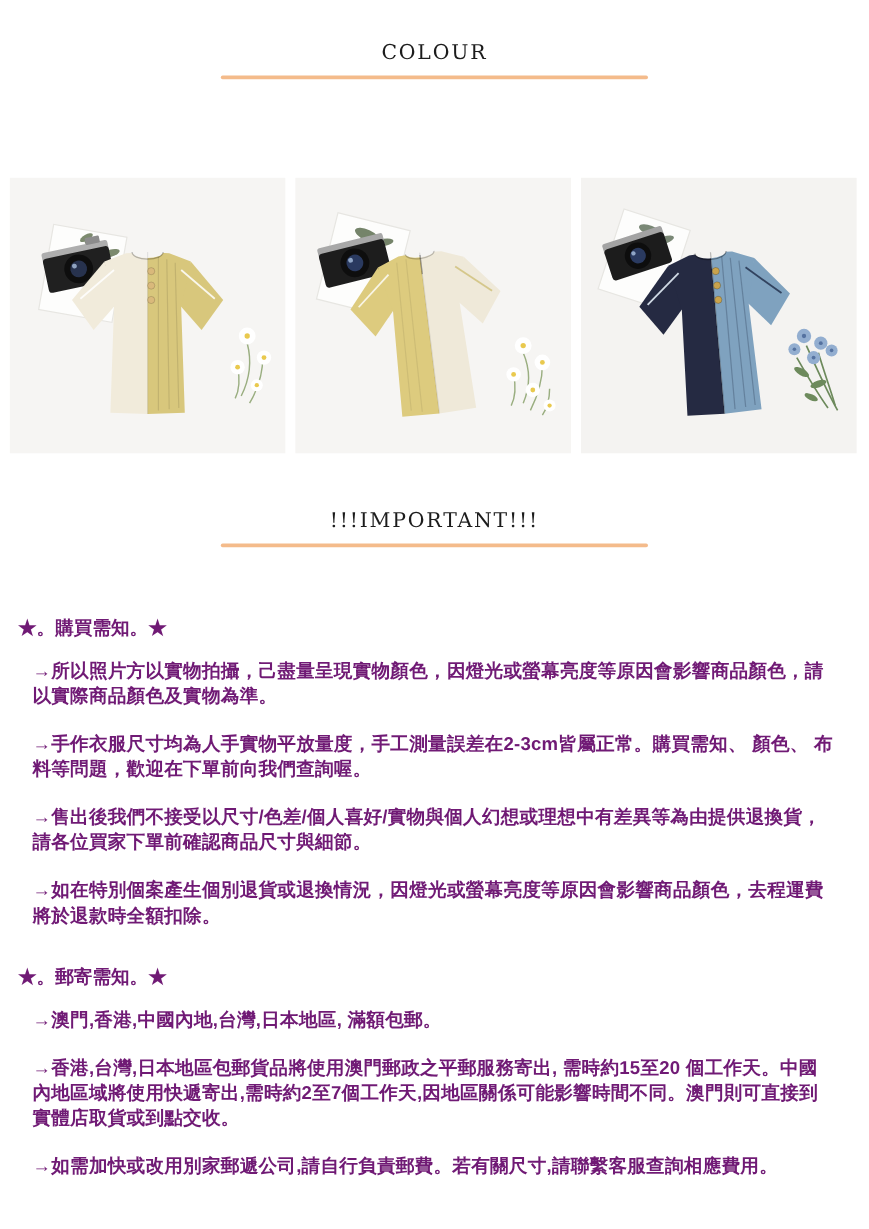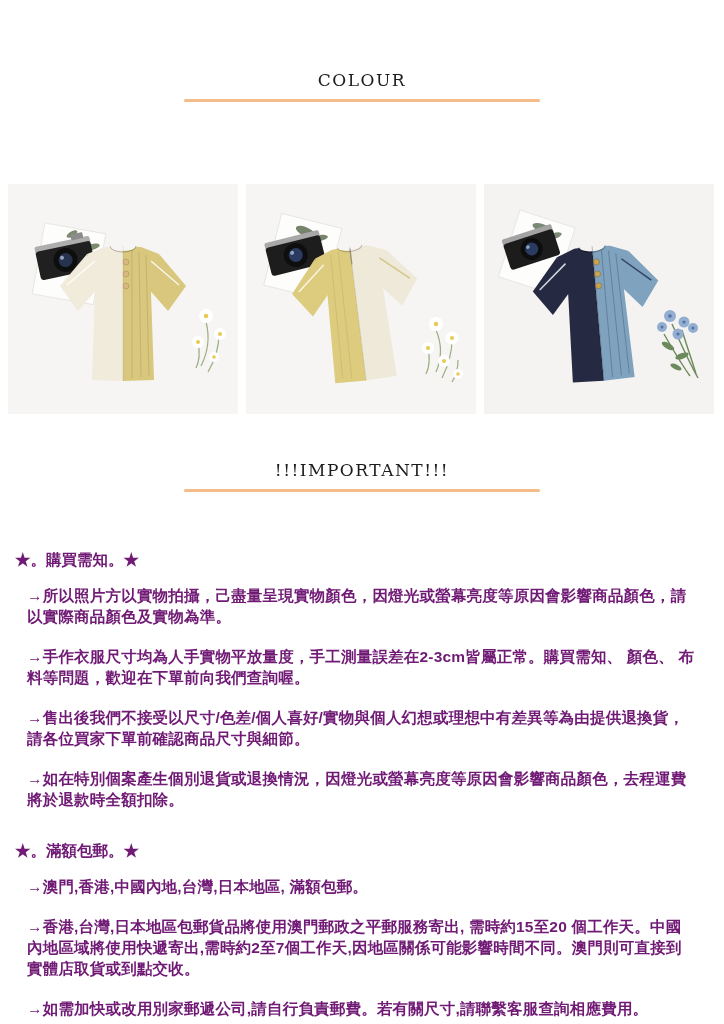--- a/index.html
+++ b/index.html
@@ -5,21 +5,21 @@
   * { box-sizing: border-box; }
   html,body { margin:0; padding:0; }
   body {
     width:724px; height:1024px;
     background:#ffffff;
     font-family:"Liberation Sans", sans-serif;
     color:#111111;
     overflow:hidden;
   }
   .section-header { text-align:center; }
-  .colour-header { padding-top:70px; }
+  .colour-header { padding-top:34px; }
   .important-header { margin-top:46px; }
   .header-title {
     font-family:"DejaVu Serif", serif;
     font-weight:400;
     font-size:17px;
     letter-spacing:1.5px;
     color:#1c1c1c;
     margin:0;
   }
   .accent-line {
@@ -278,19 +278,19 @@
   </header>
 
   <section class="notices">
 
     <h3 class="notice-heading">★。購買需知。★</h3>
     <p class="notice-p">→所以照片方以實物拍攝，己盡量呈現實物顏色，因燈光或螢幕亮度等原因會影響商品顏色，請以實際商品顏色及實物為準。</p>
     <p class="notice-p">→手作衣服尺寸均為人手實物平放量度，手工測量誤差在2-3cm皆屬正常。購買需知、 顏色、 布料等問題，歡迎在下單前向我們查詢喔。</p>
     <p class="notice-p">→售出後我們不接受以尺寸/色差/個人喜好/實物與個人幻想或理想中有差異等為由提供退換貨，請各位買家下單前確認商品尺寸與細節。</p>
     <p class="notice-p">→如在特別個案產生個別退貨或退換情況，因燈光或螢幕亮度等原因會影響商品顏色，去程運費將於退款時全額扣除。</p>
 
-    <h3 class="notice-heading shipping-heading">★。滿額包郵。★</h3>
+    <h3 class="notice-heading shipping-heading">★。郵寄需知。★</h3>
     <p class="notice-p">→澳門,香港,中國內地,台灣,日本地區, 滿額包郵。</p>
     <p class="notice-p">→香港,台灣,日本地區包郵貨品將使用澳門郵政之平郵服務寄出, 需時約15至20 個工作天。中國內地區域將使用快遞寄出,需時約2至7個工作天,因地區關係可能影響時間不同。澳門則可直接到實體店取貨或到點交收。</p>
     <p class="notice-p">→如需加快或改用別家郵遞公司,請自行負責郵費。若有關尺寸,請聯繫客服查詢相應費用。</p>
 
   </section>
 </div>
 
 </body></html>

